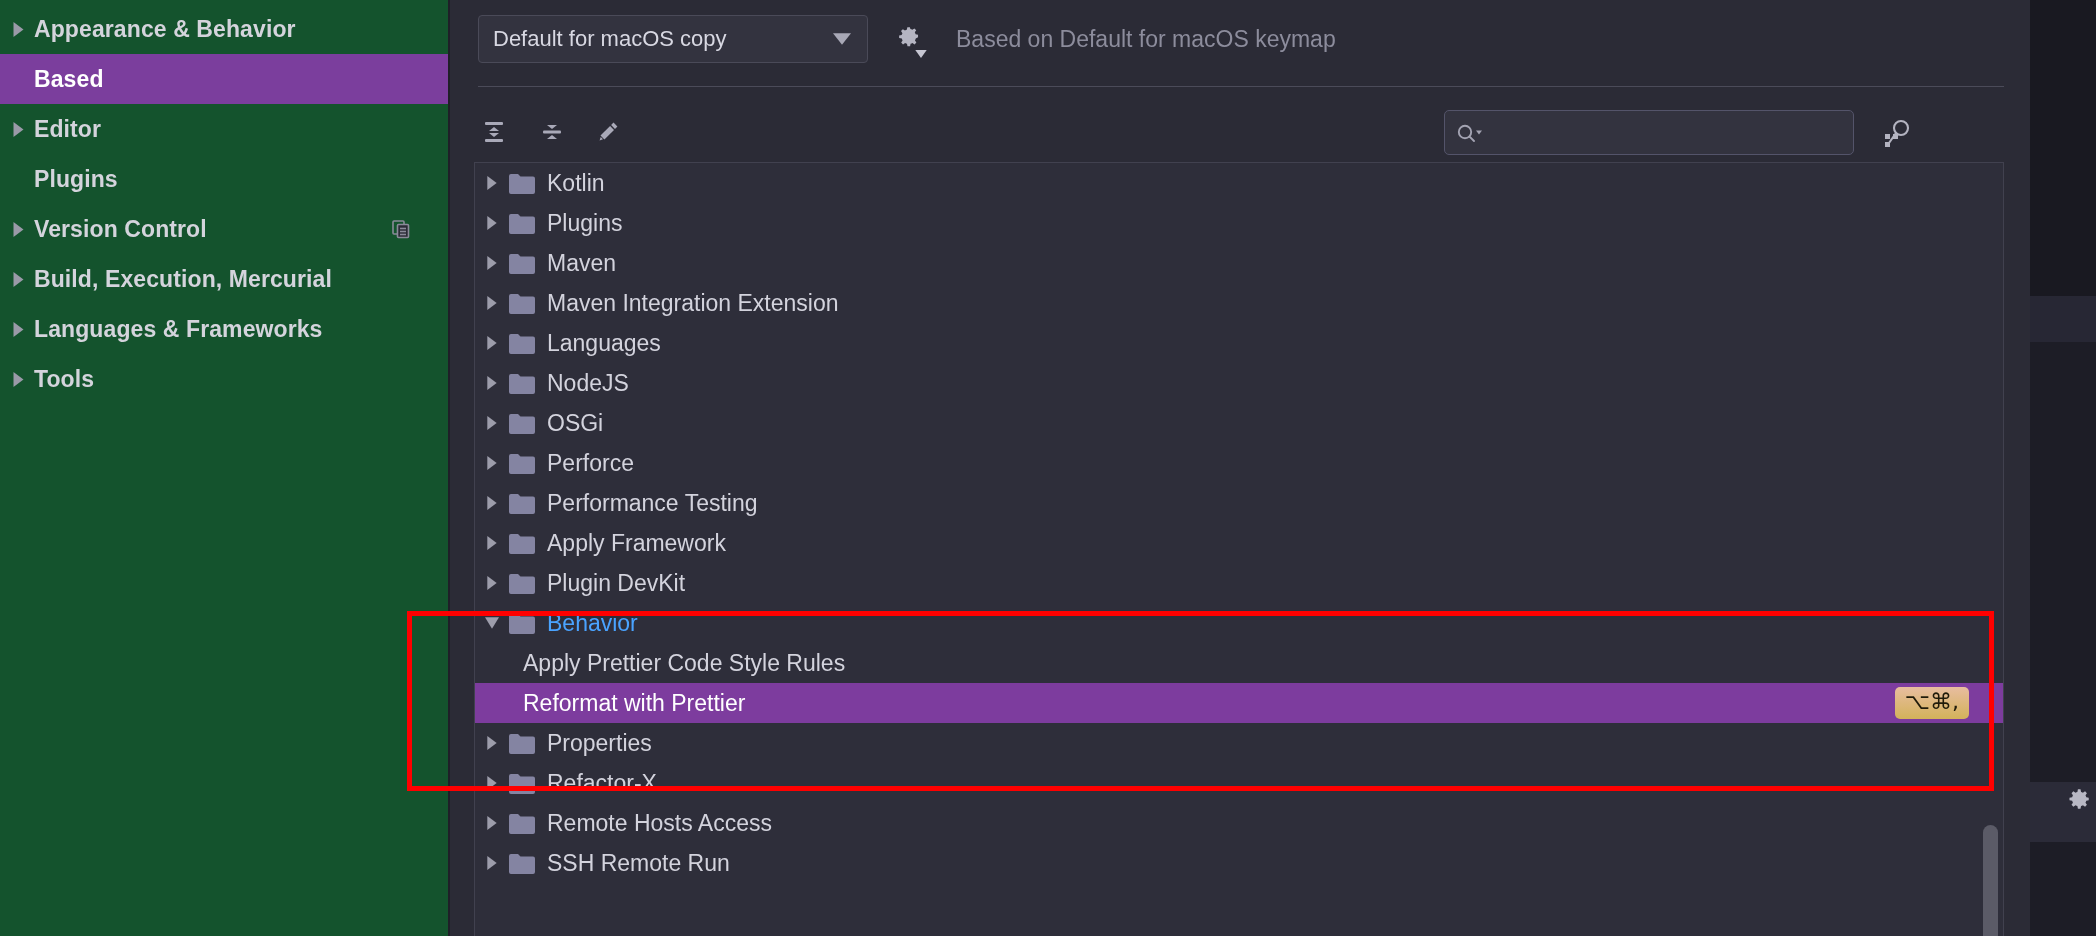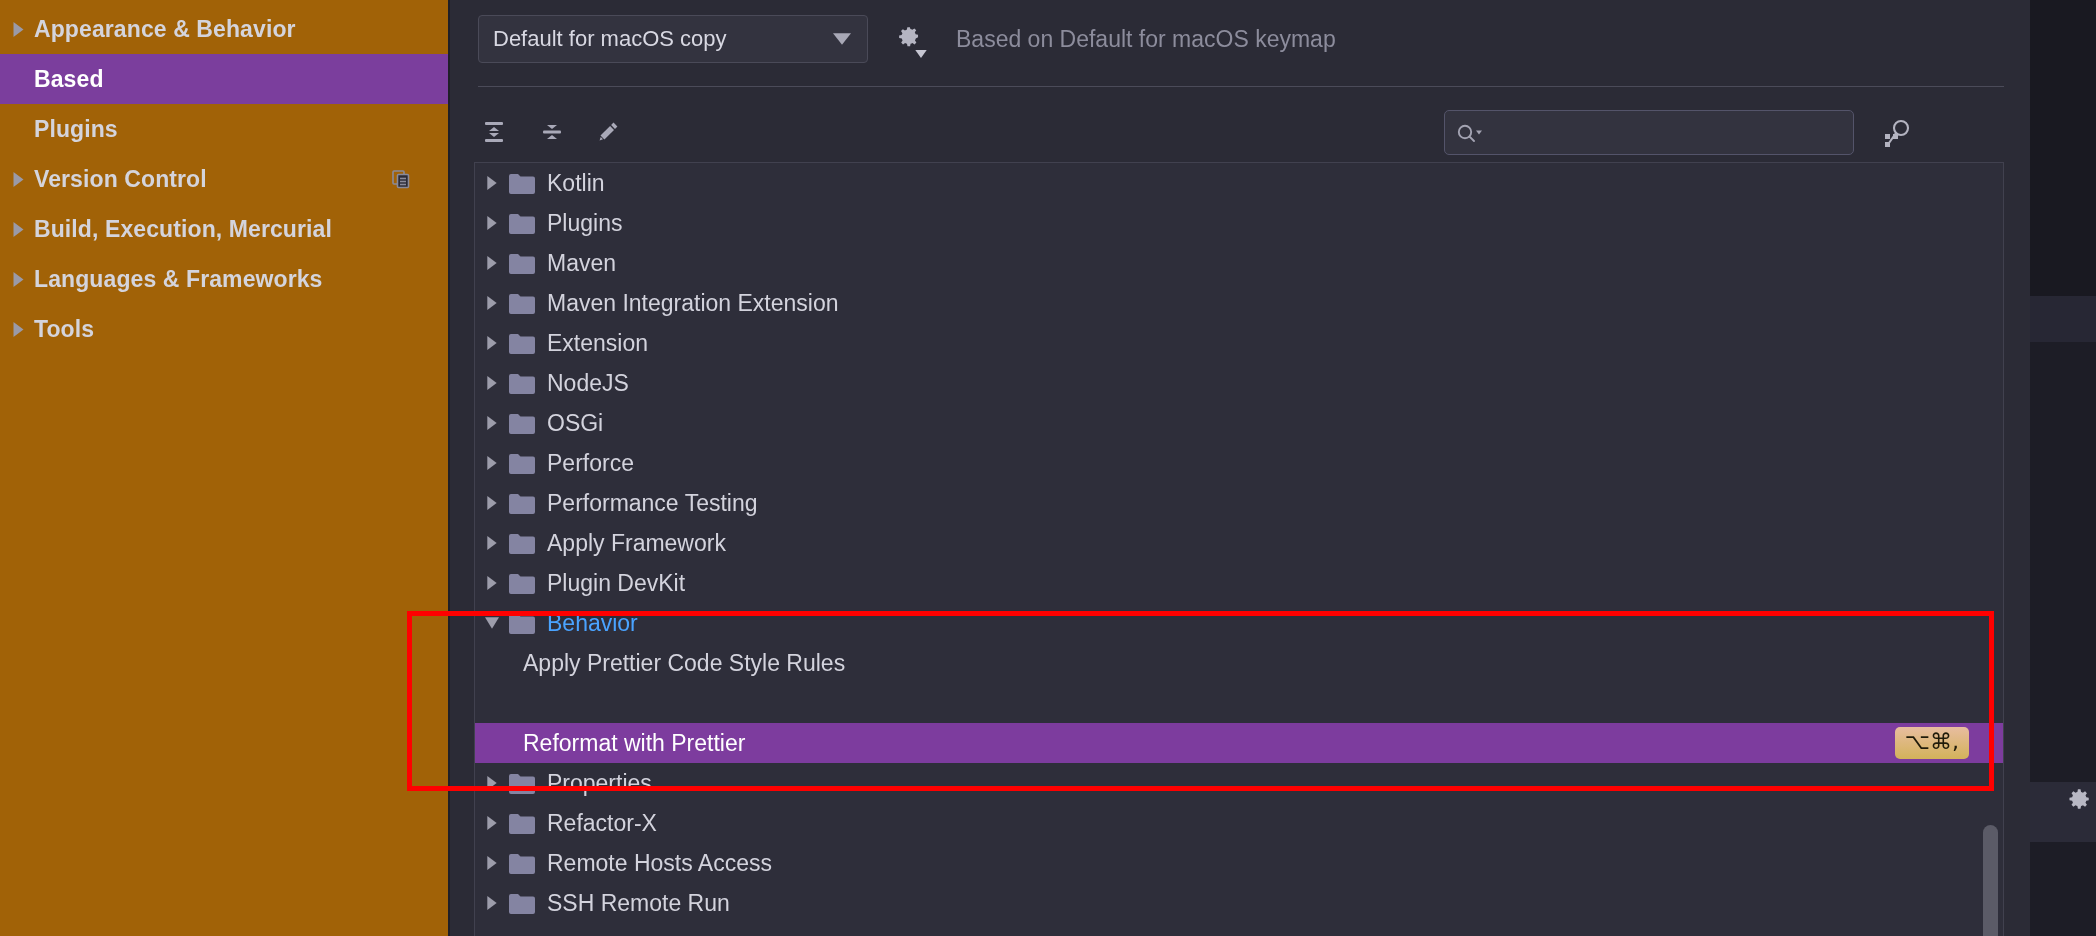--- a/index.html
+++ b/index.html
@@ -51,21 +51,21 @@
     height: 936px;
     background: #2b2b36;
   }
 
   
   .sidebar {
     position: absolute;
     left: 0; top: 0;
     width: 450px;
     height: 936px;
-    background: #a16207;
+    background: #14532d;
     border-right: 2px solid #1f1f28;
     padding-top: 4px;
   }
 
   .side-item {
     position: relative;
     display: flex;
     align-items: center;
     height: 50px;
     padding-left: 4px;
@@ -256,21 +256,21 @@
   .row {
     position: relative;
     height: 40px;
     display: flex;
     align-items: center;
     color: #d3d3dd;
     font-size: 23px;
     cursor: default;
     white-space: nowrap;
   }
-  .row.selected { background: #7d3c9e; color: #ffffff; margin-top: 40px; }
+  .row.selected { background: #7d3c9e; color: #ffffff; }
   .row.match .row-label { color: #4aa3ff; }
 
   .row .twisty {
     width: 34px;
     flex: 0 0 34px;
     display: flex;
     align-items: center;
     justify-content: center;
     color: #9d9dab;
   }
@@ -367,20 +367,28 @@
 
       <div class="side-item selected">
         <span class="tri empty">
           <svg viewBox="0 0 10 12" fill="currentColor">
               <path d="M1 0l8 6-8 6z"></path>
             </svg>
         </span>
         <span class="side-label">Based</span>
       </div>
 
+      <div class="side-item">
+        <span class="tri">
+          <svg viewBox="0 0 10 12" fill="currentColor">
+              <path d="M1 0l8 6-8 6z"></path>
+            </svg>
+        </span>
+        <span class="side-label">Editor</span>
+      </div>
 
       <div class="side-item">
         <span class="tri empty">
           <svg viewBox="0 0 10 12" fill="currentColor">
               <path d="M1 0l8 6-8 6z"></path>
             </svg>
         </span>
         <span class="side-label">Plugins</span>
       </div>
 
@@ -568,21 +576,21 @@
             <span class="twisty">
                 <svg width="12" height="14" viewBox="0 0 10 12" fill="currentColor">
                   <path d="M1 0l8 6-8 6z"></path>
                 </svg>
               </span>
             <span class="folder">
                 <svg viewBox="0 0 26 21" fill="currentColor">
                   <path d="M0 3a2 2 0 0 1 2-2h7l2.5 2.5H24a2 2 0 0 1 2 2V19a2 2 0 0 1-2 2H2a2 2 0 0 1-2-2z"></path>
                 </svg>
               </span>
-            <span class="row-label">Extension</span>
+            <span class="row-label">Languages</span>
           </div>
 
           <div class="row">
             <span class="twisty">
                 <svg width="12" height="14" viewBox="0 0 10 12" fill="currentColor">
                   <path d="M1 0l8 6-8 6z"></path>
                 </svg>
               </span>
             <span class="folder">
                 <svg viewBox="0 0 26 21" fill="currentColor">

